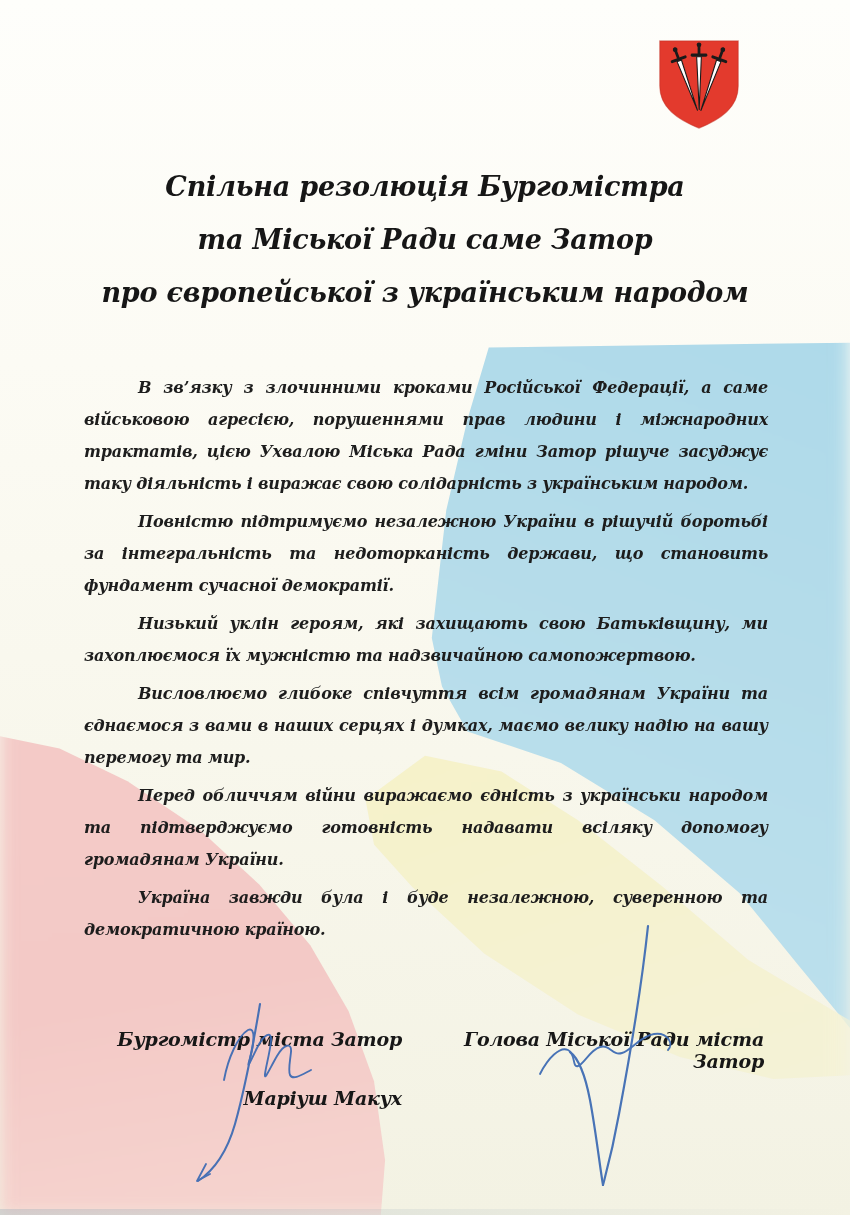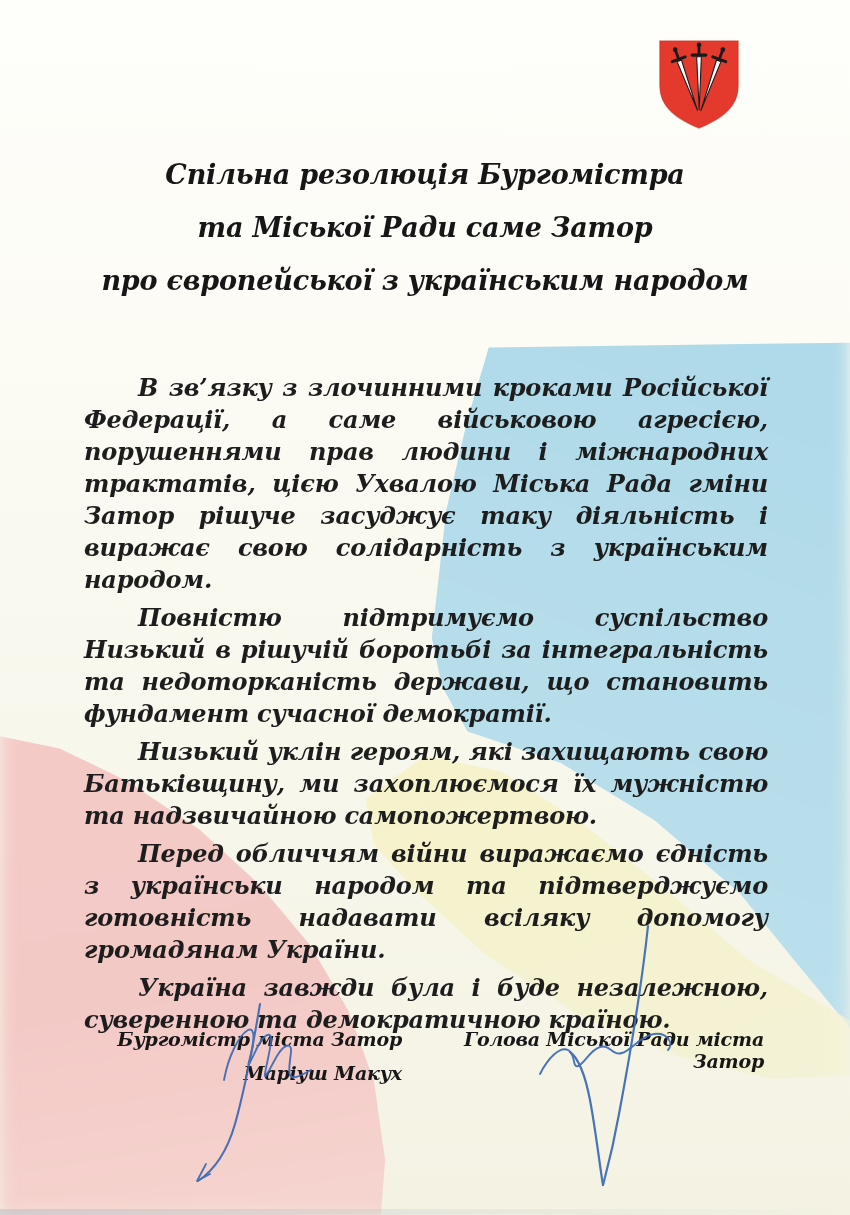--- a/index.html
+++ b/index.html
@@ -28,40 +28,40 @@
     filter:blur(8px);
   }
   #bottom-edge{position:absolute;left:0;bottom:0;width:100%;height:6px;
     background:linear-gradient(90deg,rgba(150,170,185,.35),rgba(150,170,185,.12) 60%,rgba(150,170,185,0));pointer-events:none;}
 
   
   #crest{position:absolute;left:650px;top:34px;width:98px;height:100px;}
 
   
   #title-block{
-    position:absolute;left:0;top:148px;width:850px;text-align:center;
+    position:absolute;left:0;top:160px;width:850px;text-align:center;
     font-style:italic;font-weight:bold;font-size:27px;line-height:53px;
     letter-spacing:-0.2px;color:#161616;
   }
 
   
   #body-block{
     position:absolute;left:84px;top:372px;width:684px;
-    font-style:italic;font-weight:bold;font-size:24px;line-height:32px;
+    font-style:italic;font-weight:bold;font-size:16px;line-height:32px;
     text-align:justify;letter-spacing:-0.2px;color:#1d1d1d;
   }
   #body-block p{margin:0 0 6px 0;text-indent:54px;}
 
   
   .sig-col{position:absolute;top:1028px;font-style:italic;font-weight:bold;
     font-size:19px;text-align:right;color:#171717;letter-spacing:-0.2px;}
   #sig-left{left:92px;width:310px;}
   #sig-right{left:438px;width:326px;}
   .sig-title{display:block;}
-  .sig-name{display:block;margin-top:12px;}
+  .sig-name{display:block;margin-top:37px;}
   #ink-layer{position:absolute;left:0;top:0;width:850px;height:1215px;pointer-events:none;}
 </style>
 </head>
 <body>
 
 <div id="page">
 
   <div class="blob" id="blob-blue"></div>
   <div class="blob" id="blob-yellow"></div>
   <div class="blob" id="blob-pink"></div>
@@ -84,22 +84,23 @@
   </svg>
 
   <div id="title-block">
     <div>Спільна резолюція Бургомістра</div>
     <div>та Міської Ради саме Затор</div>
     <div>про європейської з українським народом</div>
   </div>
 
   <div id="body-block">
     <p>В зв’язку з злочинними кроками Російської Федерації, а саме військовою агресією, порушеннями прав людини і міжнародних трактатів, цією Ухвалою Міська Рада гміни Затор рішуче засуджує таку діяльність і виражає свою солідарність з українським народом.</p>
-    <p>Повністю підтримуємо суспільство Низький в рішучій боротьбі за інтегральність та недоторканість держави, що становить фундамент сучасної демократії.</p>
+    <p>Повністю підтримуємо незалежною України в рішучій боротьбі за інтегральність та недоторканість держави, що становить фундамент сучасної демократії.</p>
     <p>Низький уклін героям, які захищають свою Батьківщину, ми захоплюємося їх мужністю та надзвичайною самопожертвою.</p>
+    <p>Висловлюємо глибоке співчуття всім громадянам України та єднаємося з вами в наших серцях і думках, маємо велику надію на вашу перемогу та мир.</p>
     <p>Перед обличчям війни виражаємо єдність з українськи народом та підтверджуємо готовність надавати всіляку допомогу громадянам України.</p>
     <p>Україна завжди була і буде незалежною, суверенною та демократичною країною.</p>
   </div>
 
   <div class="sig-col" id="sig-left">
     <span class="sig-title">Бургомістр міста Затор</span>
     <span class="sig-name">Маріуш Макух</span>
   </div>
   <div class="sig-col" id="sig-right">
     <span class="sig-title">Голова Міської Ради міста Затор</span>

